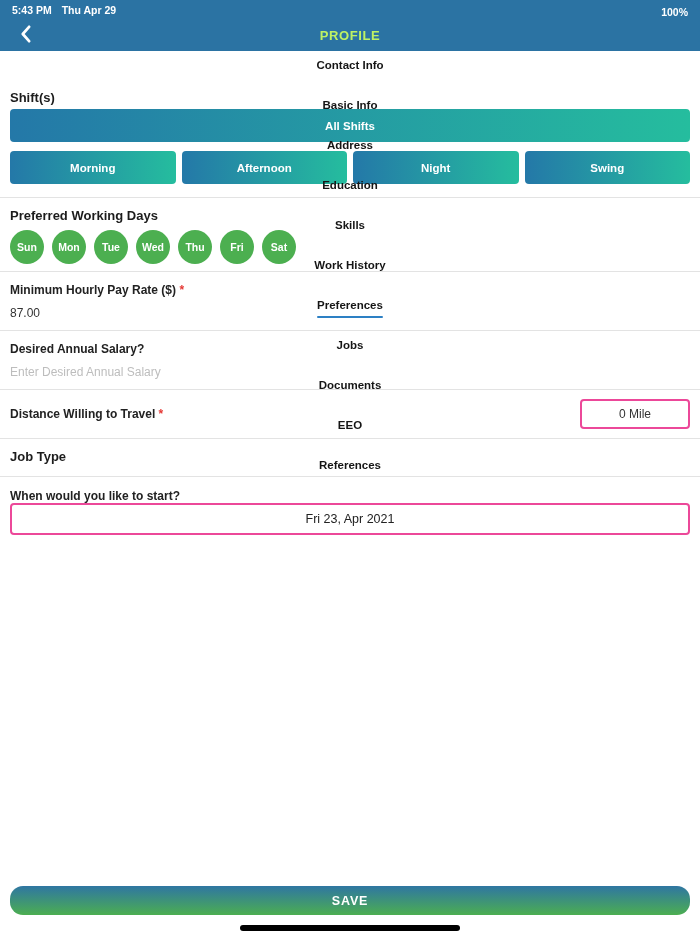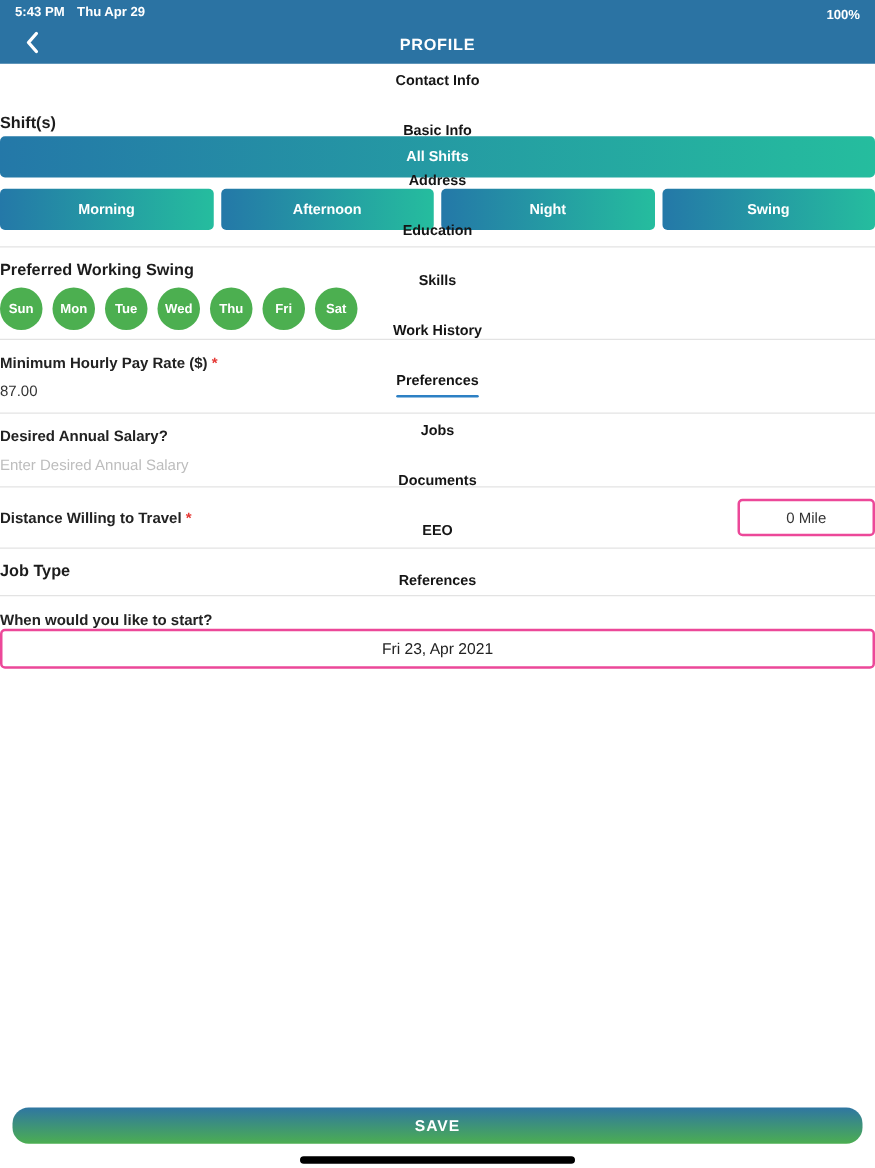--- a/index.html
+++ b/index.html
@@ -22,36 +22,36 @@
   .battery .tip { width:1.5px; height:4px; background:rgba(255,255,255,.65); border-radius:0 1px 1px 0; margin-left:1px; }
   .navbar {
     height:31px; background:#2b73a3; position:relative;
     display:flex; align-items:center; justify-content:center;
   }
   .navbar .back {
     position:absolute; left:10px; top:0; height:31px; width:30px;
     display:flex; align-items:center; justify-content:center;
     background:transparent; border:none; cursor:pointer;
   }
-  .navbar .title { color:#ffffff; font-size:13px; font-weight:700; letter-spacing:.6px; }
+  .navbar .title { color:#bef264; font-size:13px; font-weight:700; letter-spacing:.6px; }
   
   .tabbar {
     height:30px; display:flex; align-items:center; gap:11px;
     padding:0 8px; background:#fff; white-space:nowrap;flex-direction:column;
   }
   .tab {
     position:relative; font-size:11.5px; font-weight:700; color:#151515;
     padding:8px 0 9px; cursor:pointer;
   }
   .tab.active::after {
     content:""; position:absolute; left:0; right:0; bottom:2px;
     height:2.5px; background:#2d80c4; border-radius:1px;
   }
   
-  .section { padding:0 0; border-bottom:1px solid #e3e3e3; }
+  .section { padding:0 10px; border-bottom:1px solid #e3e3e3; }
   .sec-title { font-size:13px; font-weight:600; color:#1c1c1c; }
   .field-label { font-size:12px; font-weight:700; color:#222; }
   .req { color:#e53935; font-weight:700; }
   
   .shifts { padding-top:9px; padding-bottom:13px; }
   .grad-btn {
     width:100%; height:33px; border:none; border-radius:4px; cursor:pointer;
     background:linear-gradient(90deg,#2478a8,#25bd9e);
     color:#fff; font-size:11.5px; font-weight:600; font-family:inherit;
     display:flex; align-items:center; justify-content:center;
@@ -157,21 +157,21 @@
     <button class="grad-btn full">All Shifts</button>
     <div class="two-col">
       <button class="grad-btn">Morning</button>
       <button class="grad-btn">Afternoon</button>
       <button class="grad-btn">Night</button>
       <button class="grad-btn">Swing</button>
     </div>
   </div>
 
   <div class="section days">
-    <div class="sec-title">Preferred Working Swing</div>
+    <div class="sec-title">Preferred Working Days</div>
     <div class="day-row">
       <button class="day-circle">Sun</button>
       <button class="day-circle">Mon</button>
       <button class="day-circle">Tue</button>
       <button class="day-circle">Wed</button>
       <button class="day-circle">Thu</button>
       <button class="day-circle">Fri</button>
       <button class="day-circle">Sat</button>
     </div>
   </div>

